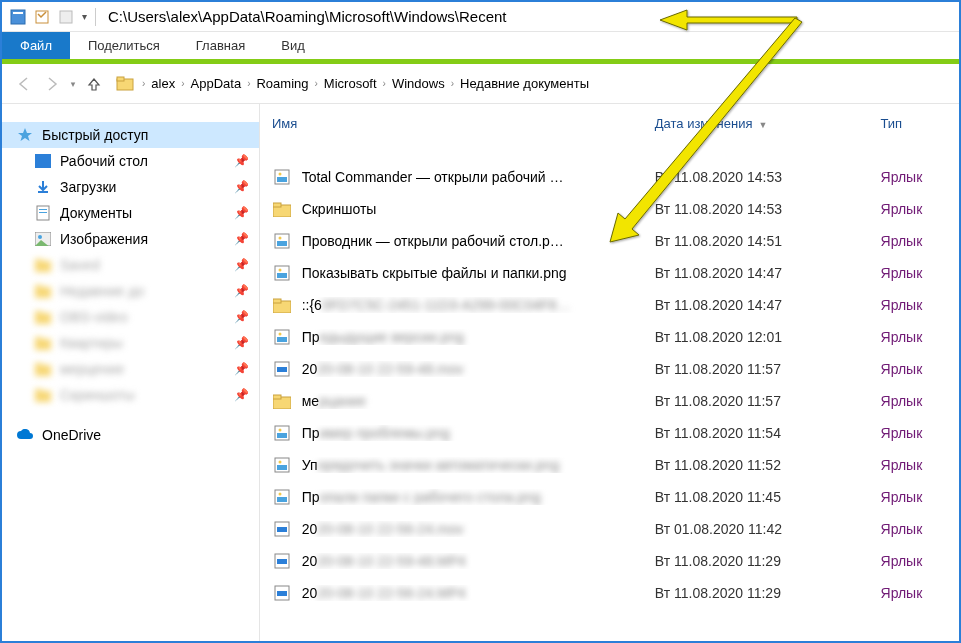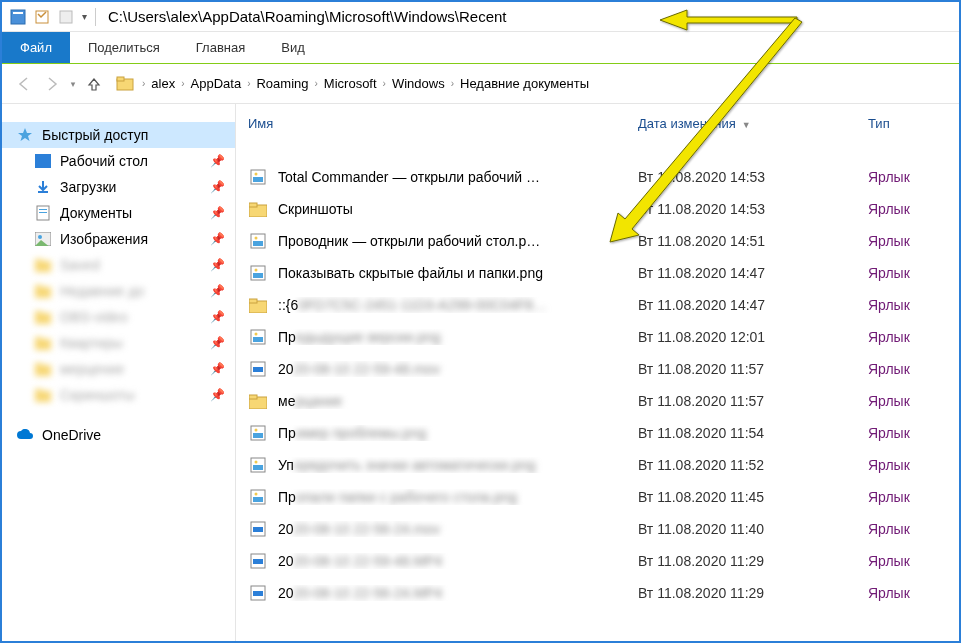--- a/index.html
+++ b/index.html
@@ -2,32 +2,32 @@
 <html><head>
 <meta charset="utf-8">
 <style>
   * { box-sizing: border-box; margin: 0; padding: 0; font-family: "Segoe UI", Tahoma, sans-serif; }
   body { width: 961px; height: 643px; background: #fff; overflow: hidden; position: relative; border: 2px solid #2b7fd8; }
   .titlebar { height: 30px; display: flex; align-items: center; background: #fff; border-bottom: 1px solid #e5e5e5; padding: 0 4px; }
   .tb-icon { width: 16px; height: 16px; margin: 0 4px; display: inline-flex; align-items: center; justify-content: center; }
   .tb-sep { width: 1px; height: 18px; background: #ccc; margin: 0 4px; }
   .tb-dropdown { font-size: 10px; color: #555; margin: 0 4px; }
   .address-path { font-size: 15px; color: #000; margin-left: 8px; white-space: nowrap; }
-  .ribbon-tabs { height: 32px; display: flex; align-items: stretch; border-bottom: 1px solid #84cc16; background: #fff; }
+  .ribbon-tabs { height: 32px; display: flex; align-items: stretch; border-bottom: 5px solid #84cc16; background: #fff; }
   .ribbon-tab { padding: 0 18px; display: flex; align-items: center; font-size: 13px; color: #333; cursor: pointer; }
   .ribbon-tab.active { background: #1979ca; color: #fff; }
   .navbar { height: 40px; display: flex; align-items: center; padding: 4px 8px; border-bottom: 1px solid #e5e5e5; }
   .nav-arrow { width: 28px; height: 28px; display: flex; align-items: center; justify-content: center; color: #999; }
   .nav-arrow.enabled { color: #333; }
   .breadcrumb { flex: 1; display: flex; align-items: center; margin-left: 8px; font-size: 13px; }
   .bc-icon { width: 18px; height: 18px; margin-right: 6px; }
   .bc-item { padding: 4px 4px; cursor: pointer; }
   .bc-sep { color: #888; margin: 0 2px; font-size: 10px; }
   .content { display: flex; height: calc(100% - 102px); }
-  .sidebar { width: 234px; border-right: 1px solid #e5e5e5; padding-top: 18px; overflow: hidden; }
+  .sidebar { width: 258px; border-right: 1px solid #e5e5e5; padding-top: 18px; overflow: hidden; }
   .sb-group { margin-bottom: 14px; }
   .sb-item { display: flex; align-items: center; padding: 4px 0 4px 32px; font-size: 14px; cursor: pointer; color: #000; }
   .sb-item.header { padding-left: 14px; }
   .sb-item.sel { background: #cde8ff; }
   .sb-icon { width: 18px; height: 18px; margin-right: 8px; display: inline-flex; align-items: center; justify-content: center; }
   .sb-pin { margin-left: auto; margin-right: 10px; color: #999; font-size: 12px; }
   .sb-item.blur .sb-label, .sb-item.blur .sb-icon { filter: blur(3px); color: #aaa; }
   .main { flex: 1; display: flex; flex-direction: column; overflow: hidden; position: relative; }
   .col-headers { display: flex; padding: 12px 0 8px 12px; font-size: 13px; color: #1a4d8f; }
   .col-name { width: 390px; }
@@ -380,21 +380,21 @@
           <span class="file-type">Ярлык</span>
         </div>
         <div class="file-row">
           <span class="file-icon">
             <svg width="16" height="16">
               <rect x="1" y="1" width="14" height="14" fill="#fff" stroke="#888"></rect>
               <rect x="3" y="6" width="10" height="5" fill="#2b7fd8"></rect>
             </svg>
           </span>
           <span class="file-name blur"><span>20</span><span class="bt">20-08-10 22-56-24.mov</span></span>
-          <span class="file-date">Вт 11.08.2020 11:40</span>
+          <span class="file-date">Вт 01.08.2020 11:42</span>
           <span class="file-type">Ярлык</span>
         </div>
         <div class="file-row">
           <span class="file-icon">
             <svg width="16" height="16">
               <rect x="1" y="1" width="14" height="14" fill="#fff" stroke="#888"></rect>
               <rect x="3" y="6" width="10" height="5" fill="#2b7fd8"></rect>
             </svg>
           </span>
           <span class="file-name blur"><span>20</span><span class="bt">20-08-10 22-59-48.MP4</span></span>

